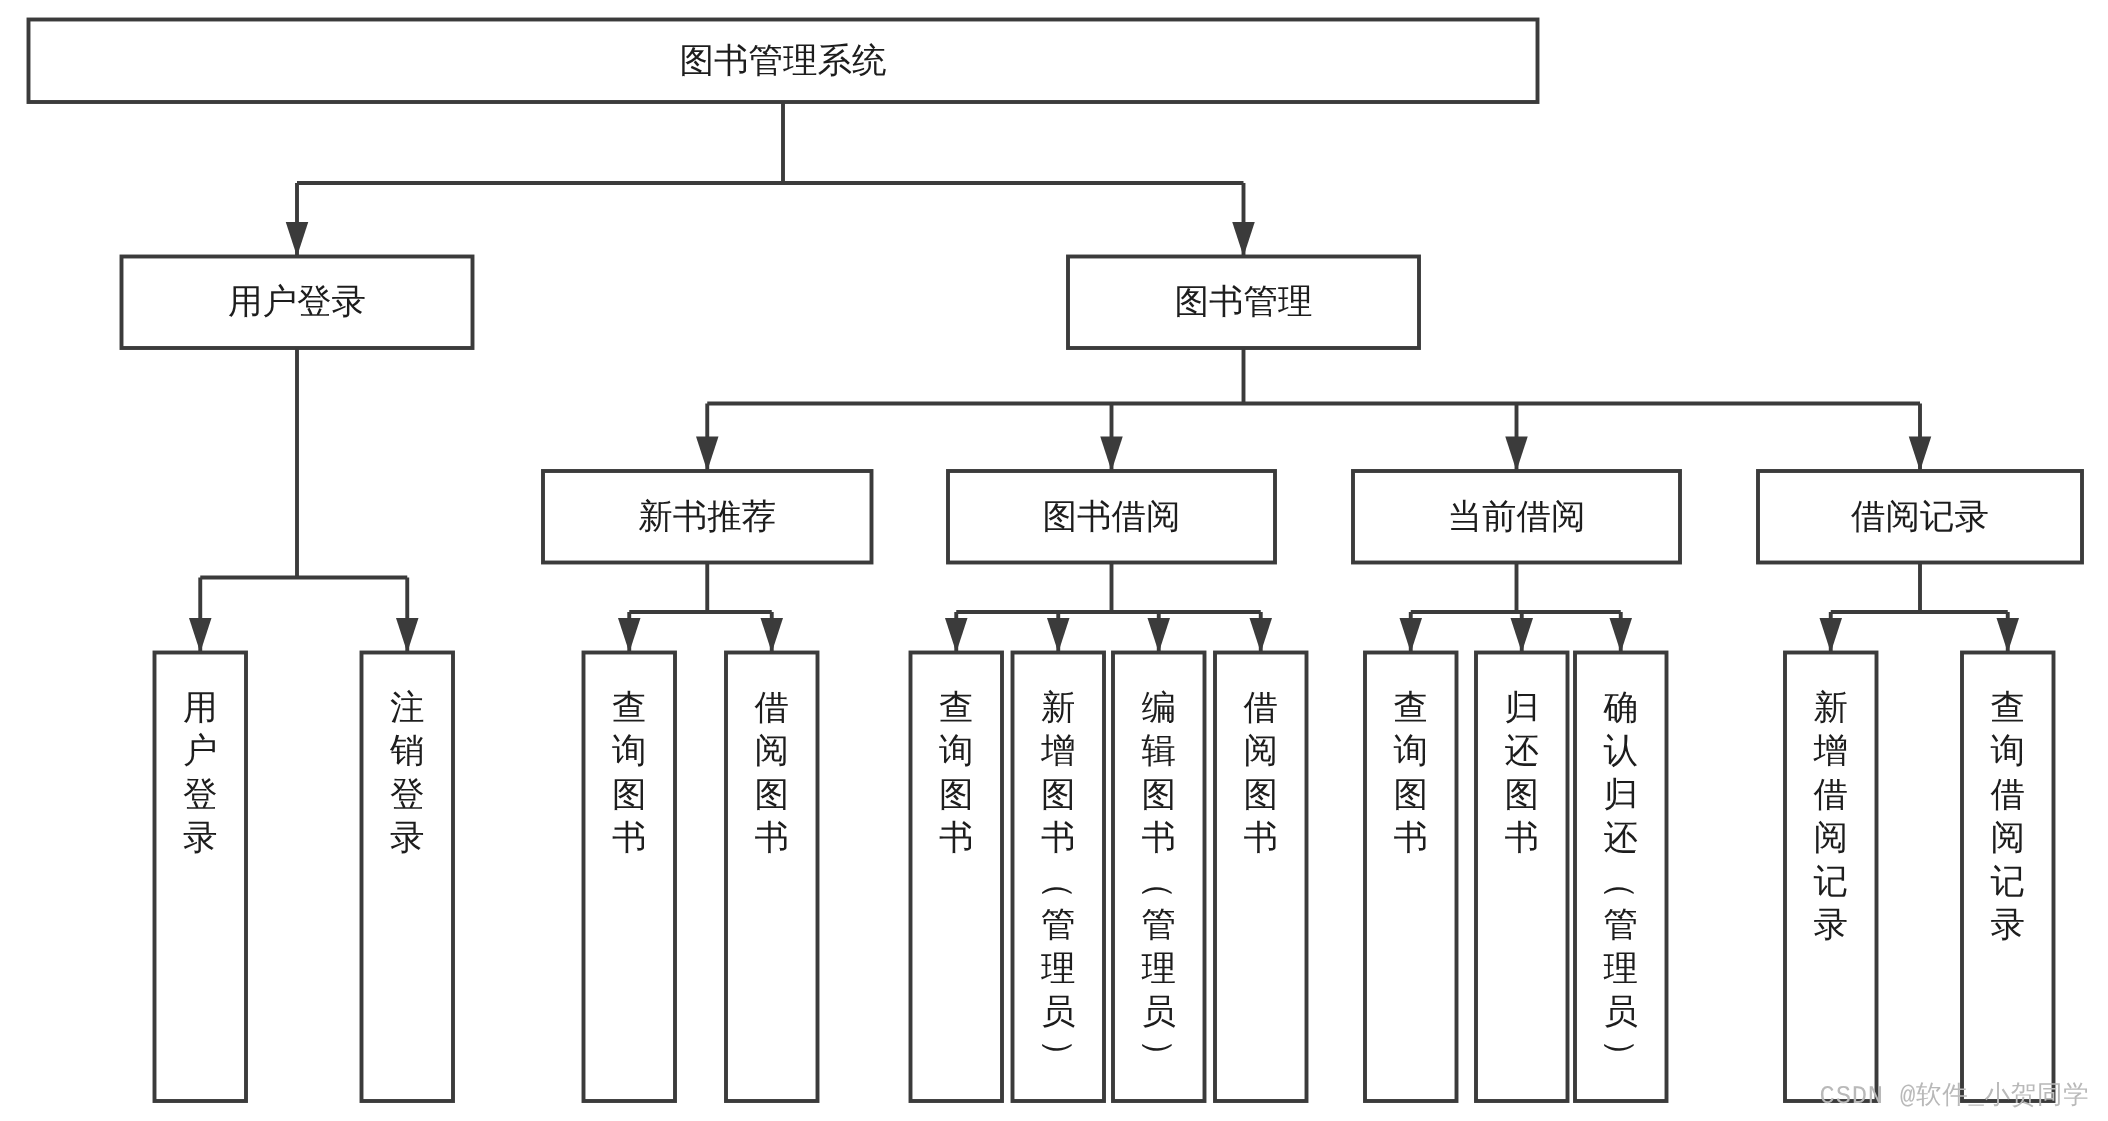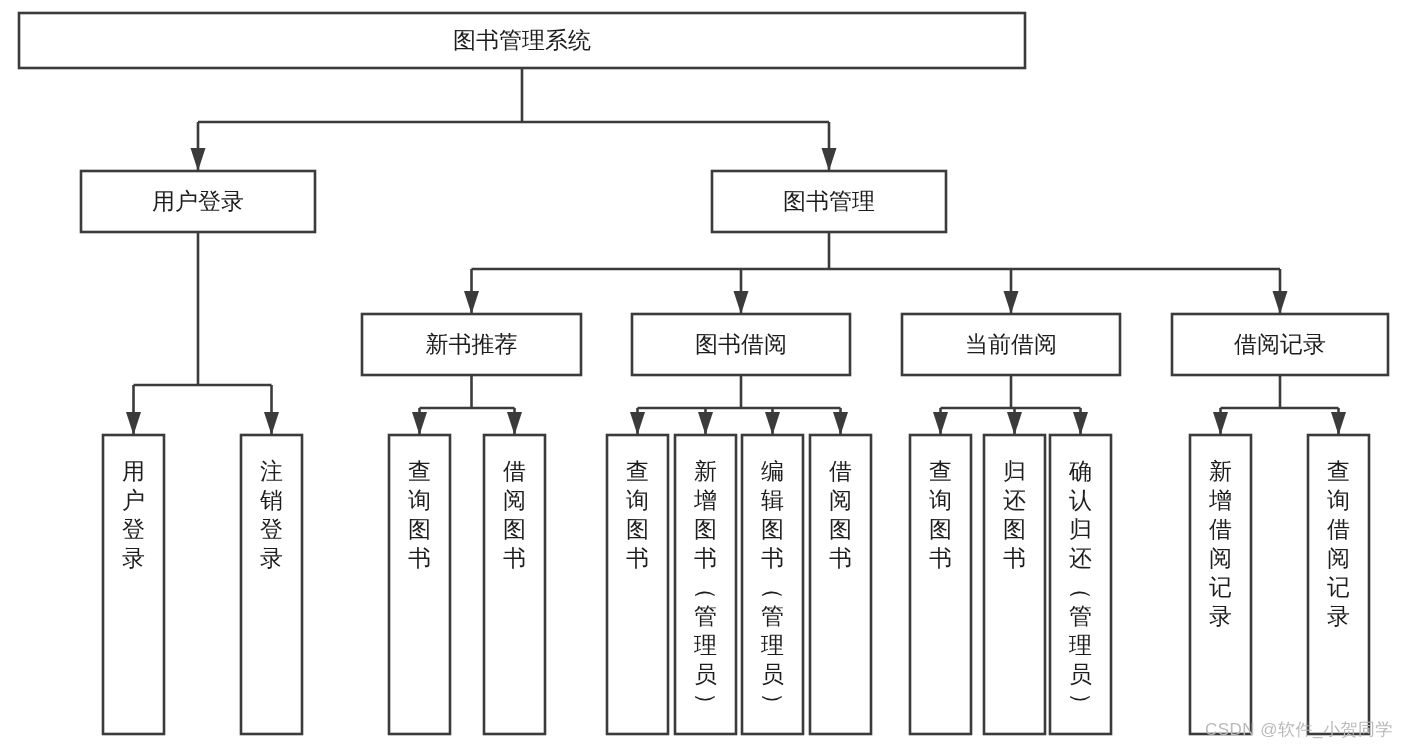--- a/index.html
+++ b/index.html
@@ -50,21 +50,21 @@
   .node-label-v {
     font-family: "DejaVu Sans", "Liberation Sans", sans-serif;
     font-size: 23px;
     fill: #1d1d1d;
     text-anchor: middle;
   }
   .watermark {
     position: absolute;
     right: 12px;
     bottom: 6px;
-    font-family: Liberation Sans, sans-serif;
+    font-family: Liberation Mono, monospace;
     font-size: 17px;
     color: #b9b9b9;
     white-space: nowrap;
     letter-spacing: 0.5px;
   }
 </style>
 </head>
 <body>
 
 <div id="diagram-root">

